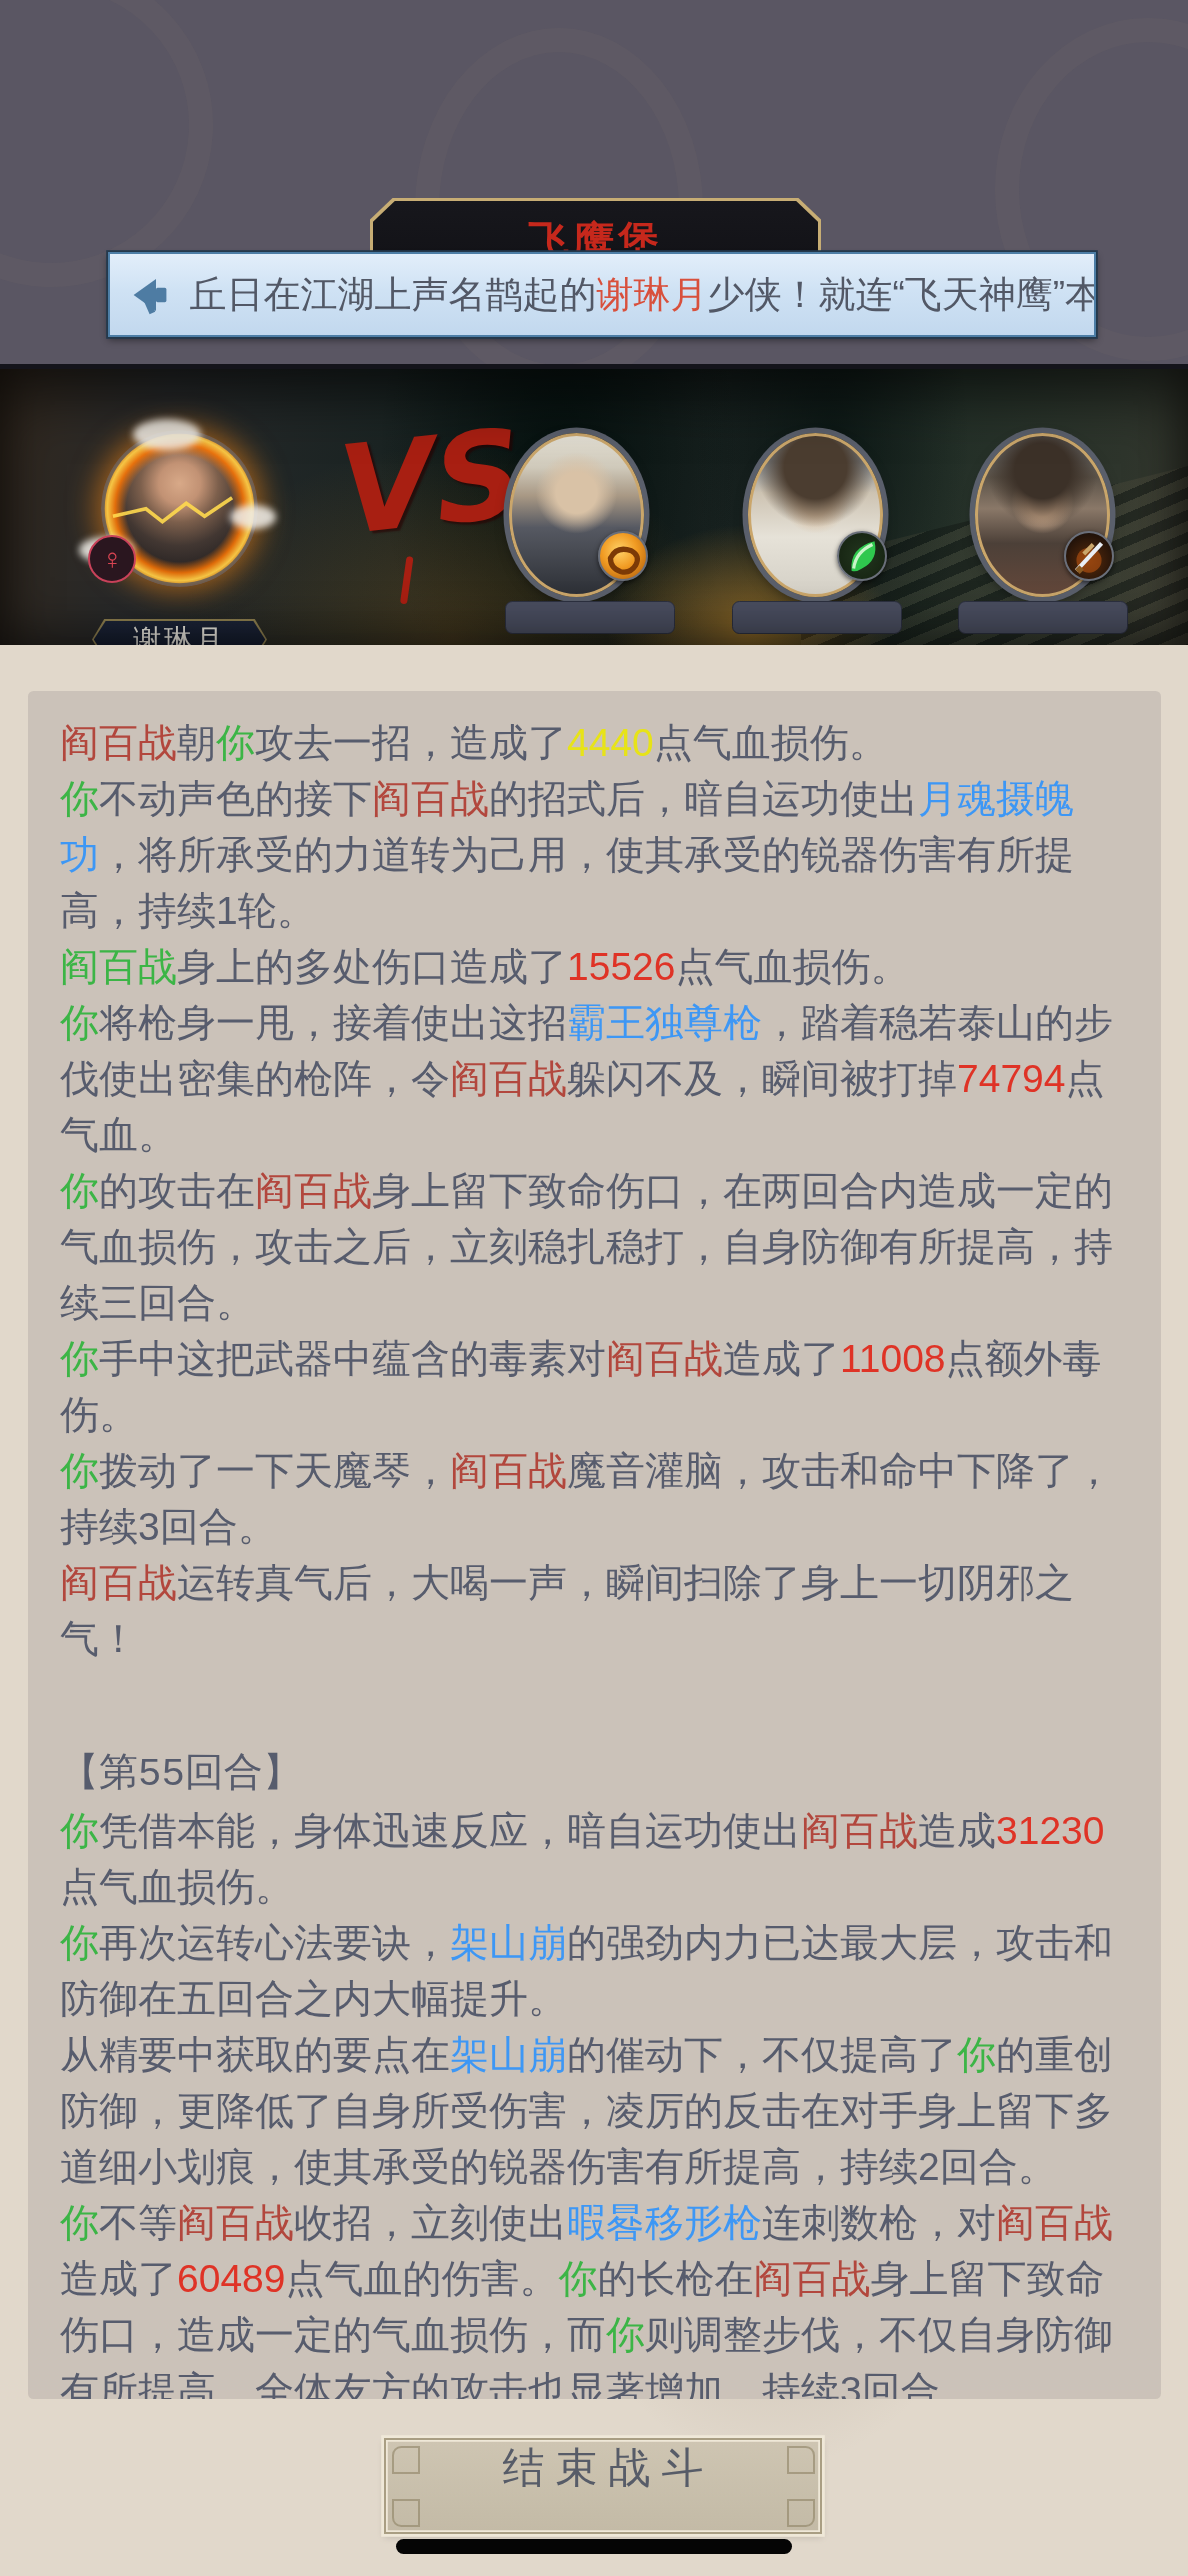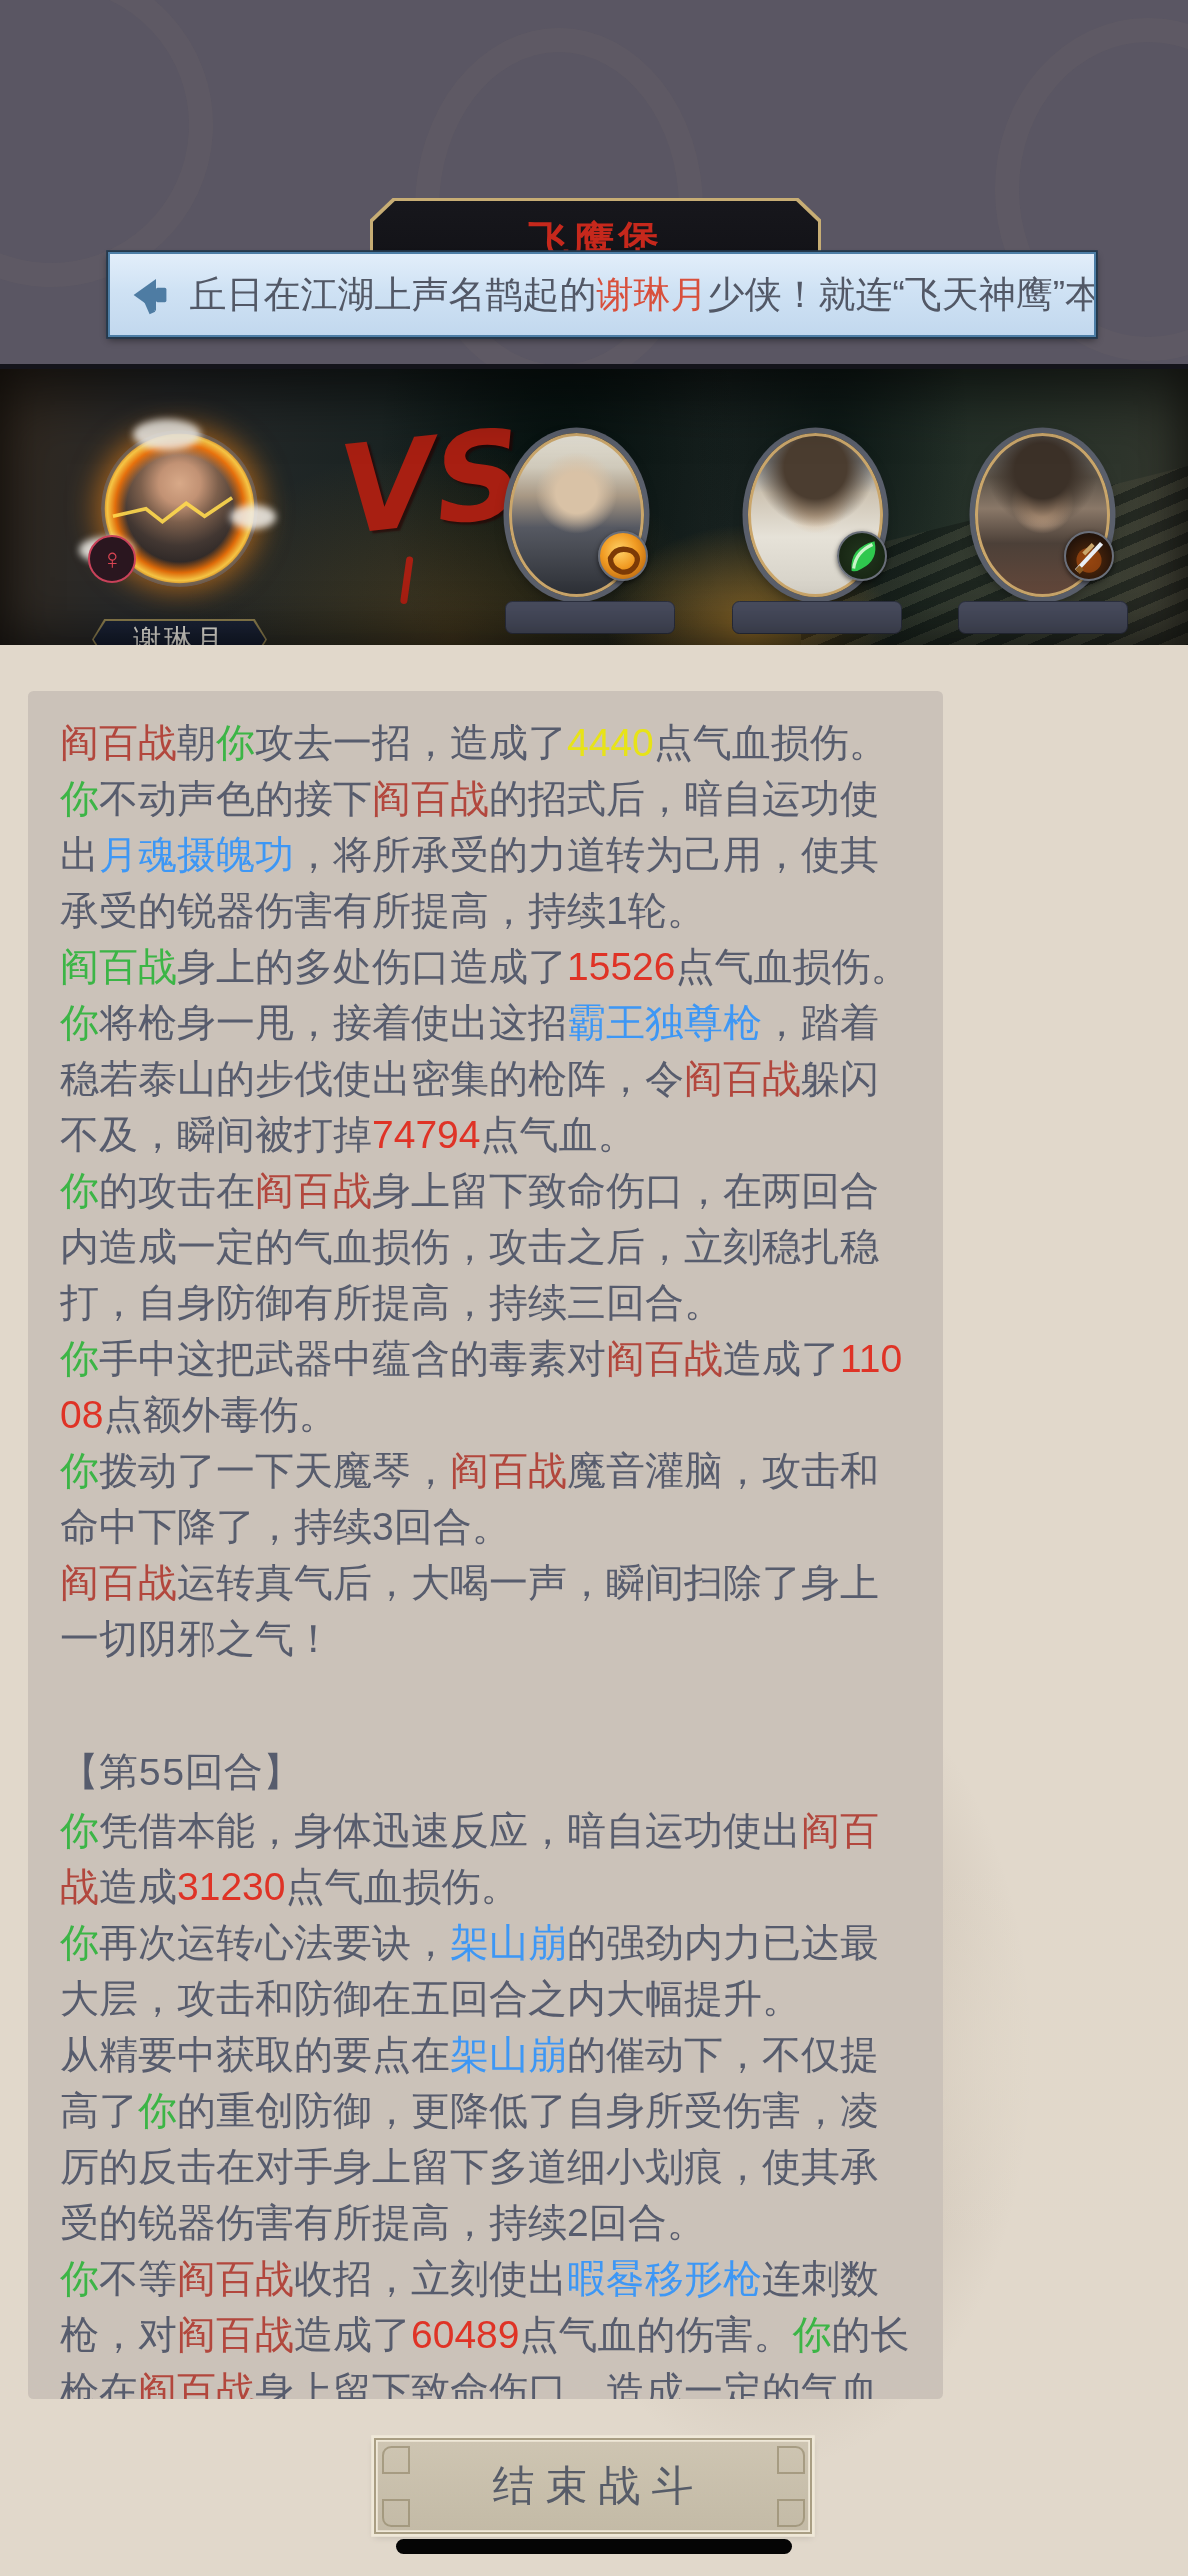--- a/index.html
+++ b/index.html
@@ -89,42 +89,42 @@
   .badge-fist{background:radial-gradient(circle at 42% 38%,#ffd267 0%,#f09a22 45%,#a65408 100%);}
   .badge-blade{background:radial-gradient(circle at 50% 50%,#23361f 0%,#13200f 100%);}
   .badge-sword{background:radial-gradient(circle at 50% 60%,#5a2c0c 0%,#1c1009 80%);}
 
   .enemy-bar{position:absolute;width:168px;height:31px;border-radius:7.4px;
     background:#4a4e60;border:1.8px solid #2c3040;}
   .b1{left:505px;top:232px;} .b2{left:732px;top:232px;} .b3{left:958px;top:232px;}
 
   
   .log-outer{position:absolute;left:0;top:645px;width:1188px;height:1931px;background:#e1d8cb;}
-  .log-panel{position:absolute;left:28px;top:46px;width:915px;height:1708px;
+  .log-panel{position:absolute;left:28px;top:46px;width:1133px;height:1708px;
     background:#cbc2b9;border-radius:5.5px;overflow:hidden;
     padding:24px 32px;box-sizing:border-box;}
   .ink{position:absolute;border-radius:50%;pointer-events:none;}
   .ink1{left:516px;top:995px;width:516px;height:829px;
     background:radial-gradient(closest-side,rgba(125,108,92,.38),rgba(125,108,92,0));}
   .ink2{left:792px;top:1216px;width:516px;height:387px;
     background:radial-gradient(closest-side,rgba(225,216,202,.8),rgba(225,216,202,0));}
   .ink3{left:138px;top:1382px;width:645px;height:350px;
     background:radial-gradient(closest-side,rgba(140,124,106,.18),rgba(140,124,106,0));}
 
   .log-line{position:relative;margin:0;font-size:39px;line-height:56px;color:#575c6d;
     word-break:break-all;}
   .log-line.gap{margin-top:80px;font-family:Liberation Mono, monospace;}
   .c-plain{color:#575c6d;} .c-enemy{color:#b2473d;} .c-self{color:#3cb546;}
   .c-skill{color:#3d97f5;} .c-yellow{color:#e7e317;} .c-red{color:#df3326;}
 
   
-  .end-btn{position:absolute;left:374px;top:1793px;width:434px;height:92px;
+  .end-btn{position:absolute;left:384px;top:1793px;width:434px;height:92px;
     background:linear-gradient(180deg,#cec5b2,#c3baa6);
     border:2.8px solid #a99e83;box-shadow:0 0 0 2.8px #efe8d8,inset 0 0 0 1.8px #efe8d8,0 3.7px 7.4px rgba(0,0,0,.15);
-    display:flex;align-items:center;justify-content:center;cursor:pointer;}
+    display:flex;align-items:flex-start;justify-content:center;cursor:pointer;}
   .end-btn .lbl{font-size:42px;color:#575c68;letter-spacing:11px;text-indent:11px;}
   .end-btn .corner{position:absolute;width:24px;height:24px;border:2.8px solid #8e8264;opacity:.6;}
   .co-tl{left:5.5px;top:5.5px;border-right:none;border-bottom:none;border-radius:9.2px 0 0 0;}
   .co-tr{right:5.5px;top:5.5px;border-left:none;border-bottom:none;border-radius:0 9.2px 0 0;}
   .co-bl{left:5.5px;bottom:5.5px;border-right:none;border-top:none;border-radius:0 0 0 9.2px;}
   .co-br{right:5.5px;bottom:5.5px;border-left:none;border-top:none;border-radius:0 0 9.2px 0;}
   .home-indicator{position:absolute;left:396px;top:1894px;width:396px;height:14.7px;border-radius:8.3px;background:#050505;}
 </style>
 </head>
 <body>

